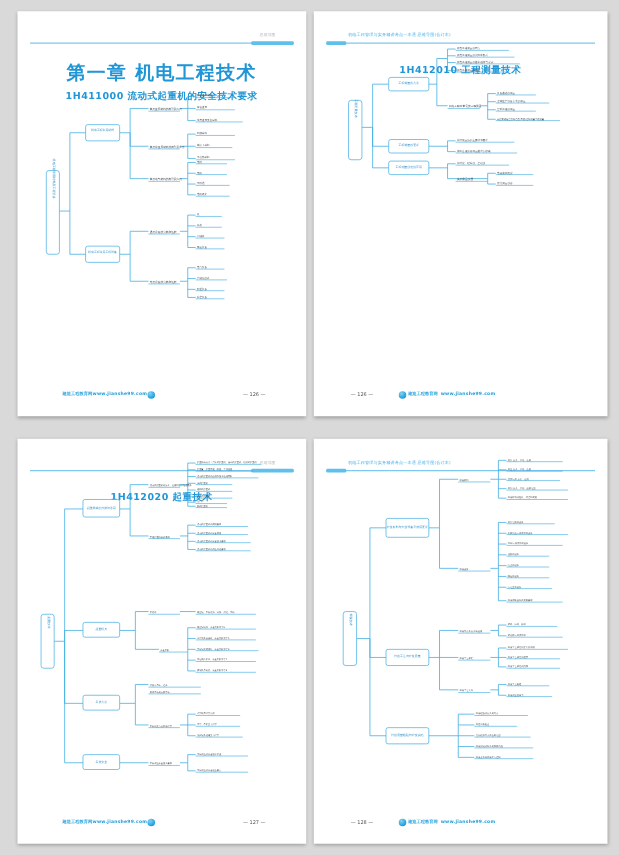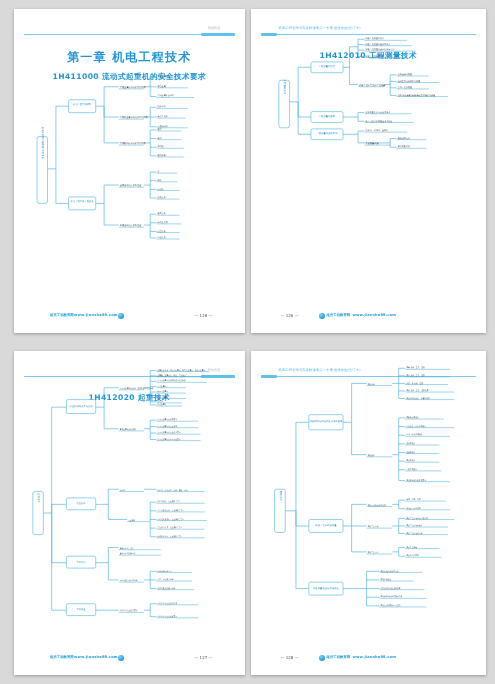--- a/index.html
+++ b/index.html
@@ -60,21 +60,21 @@
   }
   .hdr-accent-l {
     position: absolute; left: 0; top: 8px; width: 16px; height: 2.5px;
     background: #5fc0ec; border-radius: 1px;
   }
 
   
   .chapter-title {
     position: absolute; left: 0; right: 0; top: 40px;
     text-align: center;
-    font-size: 12px;
+    font-size: 15px;
     font-weight: bold;
     color: #2196d6;
     letter-spacing: 1.2px;
     font-family: "DejaVu Serif", "Liberation Serif", serif;
   }
   .section-title {
     position: absolute; left: 0; right: 0;
     text-align: center;
     font-size: 7.6px;
     font-weight: bold;

